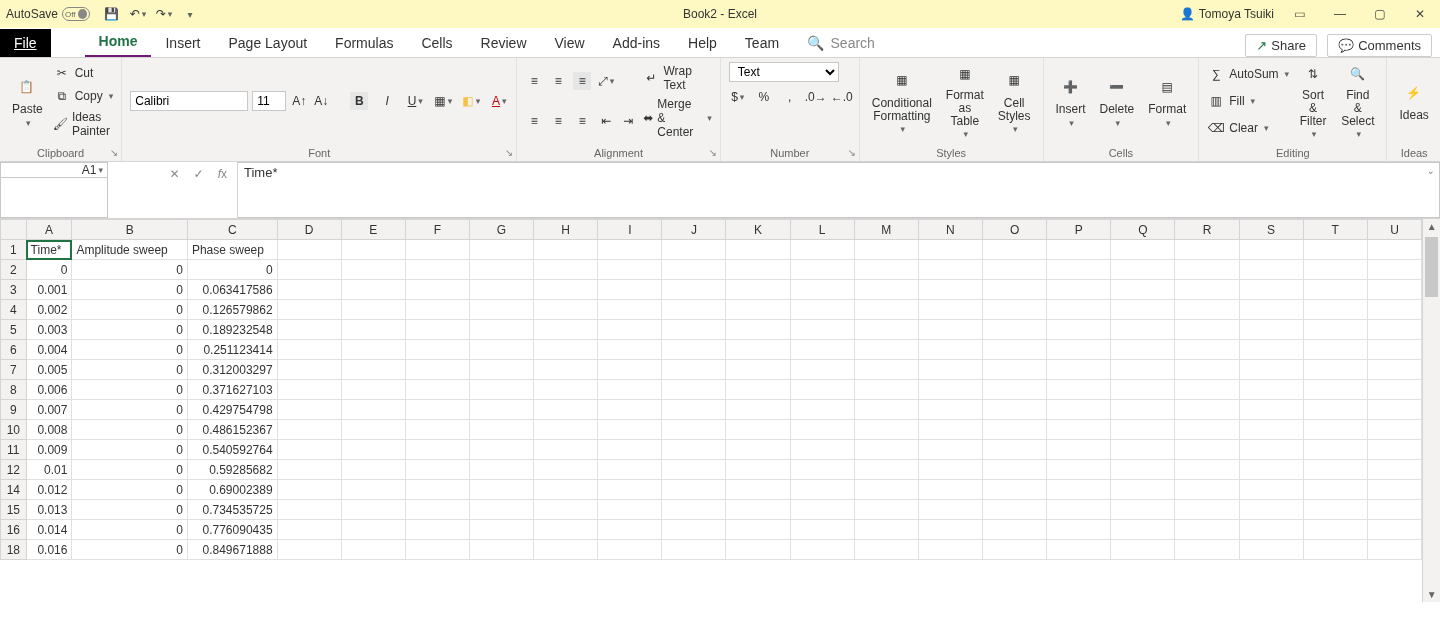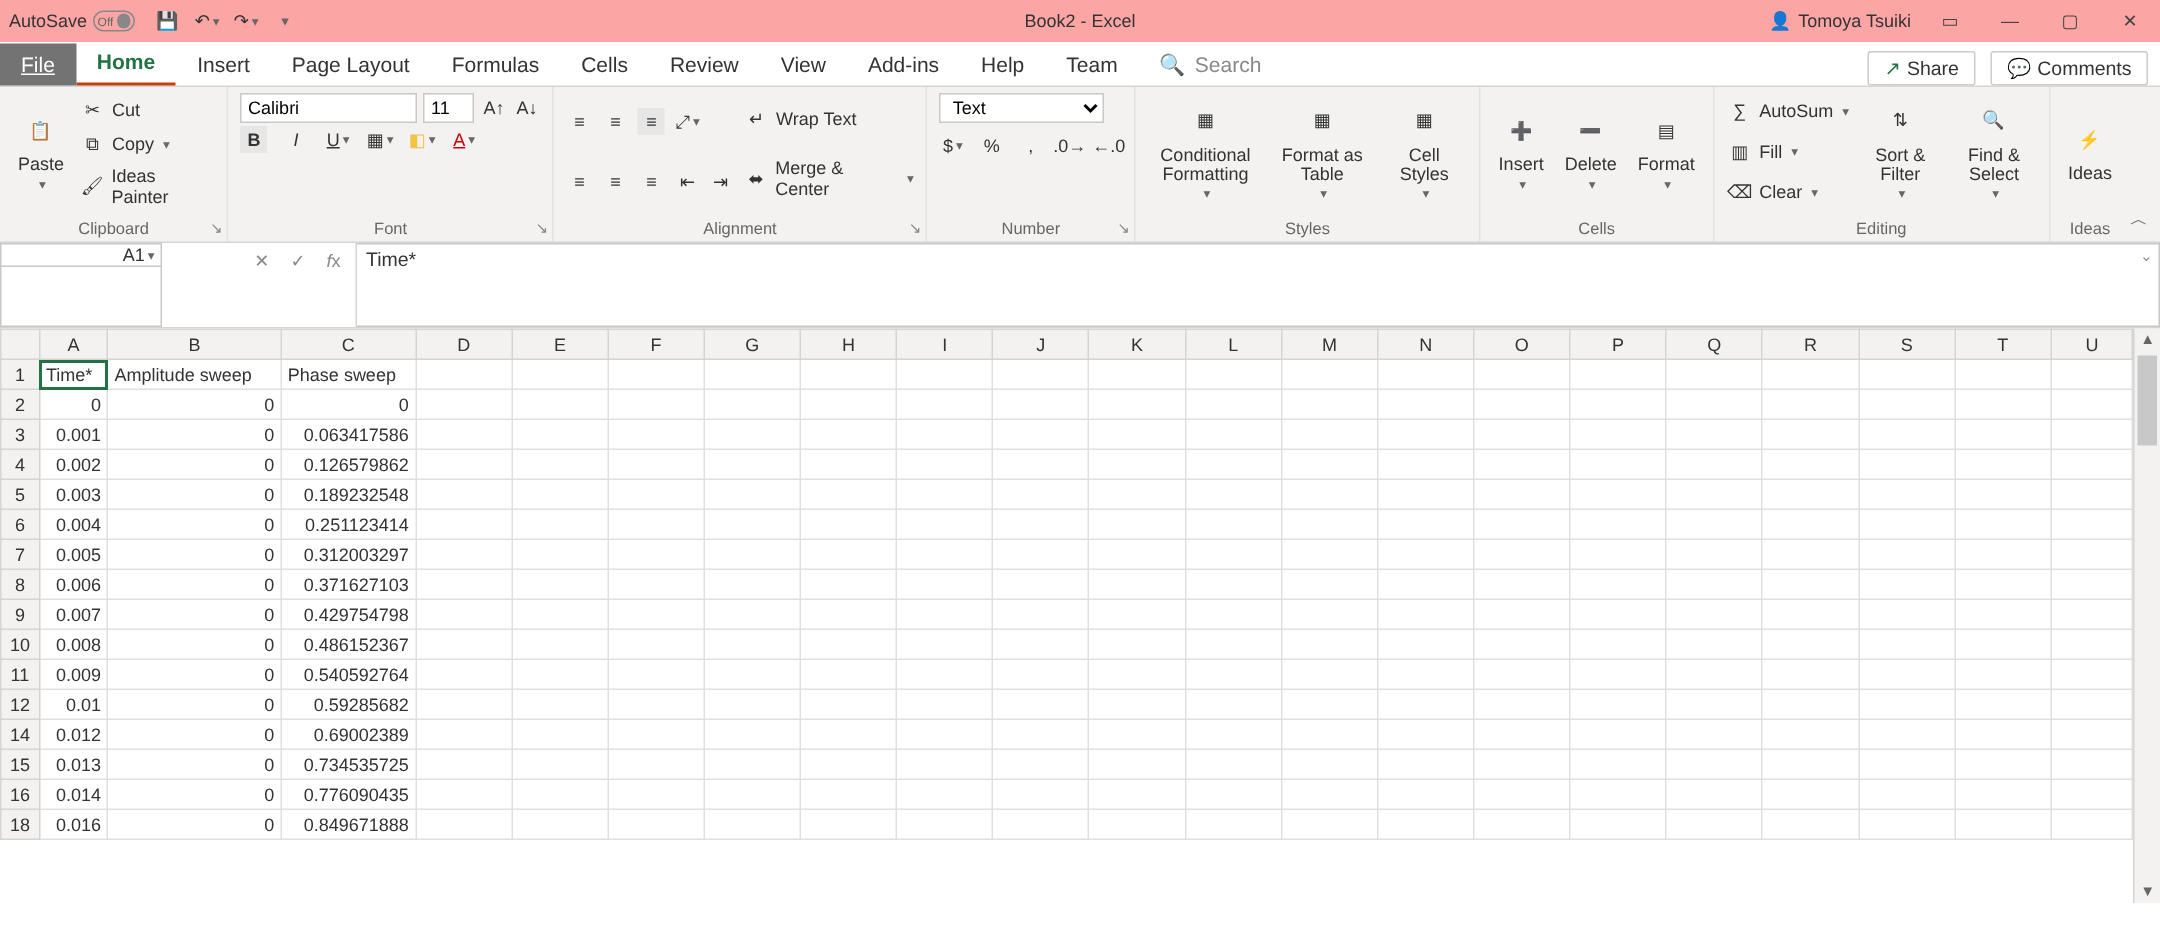--- a/index.html
+++ b/index.html
@@ -1,33 +1,33 @@
 <!DOCTYPE html>
 <html><head>
 <meta charset="utf-8">
 <style>
   * { box-sizing: border-box; margin: 0; padding: 0; font-family: "Segoe UI", Arial, sans-serif; }
   body { width: 1440px; height: 625px; background: #fff; overflow: hidden; font-size: 12px; color: #333; position: relative; }
 
   
-  .titlebar { height: 28px; background: #fca5a5; display: flex; align-items: center; padding: 0 6px; font-size: 12px; }
+  .titlebar { height: 28px; background: #fef9c3; display: flex; align-items: center; padding: 0 6px; font-size: 12px; }
   .autosave { display: flex; align-items: center; gap: 4px; }
   .switch { width: 28px; height: 14px; border: 1px solid #888; border-radius: 7px; display: flex; align-items: center; justify-content: flex-end; padding: 0 2px; font-size: 8px; color: #666; }
   .switch::after{ content:""; width:10px; height:10px; border-radius:50%; background:#888; margin-left:2px;}
   .qat { display: flex; align-items: center; gap: 10px; margin-left: 14px; }
   .qat-ico { width:16px; height:16px; display:flex; align-items:center; justify-content:center; }
   .doc-title { position:absolute; left:50%; transform:translateX(-50%); }
   .title-right { margin-left:auto; display:flex; align-items:center; gap:12px; }
   .winbtn { width:28px; height:20px; display:flex; align-items:center; justify-content:center; color:#444; }
 
   
   .tabs { height: 30px; display:flex; align-items:flex-end; padding-left:0; border-bottom:1px solid #d4d4d4; }
   .tab { padding: 6px 14px; font-size: 14px; color:#333; cursor:pointer; }
-  .tab.file { background:#737373; color:#fff;text-decoration:underline; }
-  .tab.active { border-bottom:2px solid #c2410c; color:#217346; font-weight:600; }
+  .tab.file { background:#000000; color:#fff;text-decoration:underline; }
+  .tab.active { border-bottom:2px solid #701a75; color:#217346; font-weight:600;margin-left:34px; }
   .search-tab { display:flex; align-items:center; gap:6px; color:#888; }
   .share-area { margin-left:auto; display:flex; gap:10px; padding-right:8px; align-items:center; }
   .share-btn { border:1px solid #ccc; padding:3px 10px; border-radius:2px; display:flex; align-items:center; gap:4px; font-size:13px; color:#333; }
 
   
   .ribbon { height:104px; background:#f3f2f1; display:flex; border-bottom:1px solid #d4d4d4; }
   .group { border-right:1px solid #e1e1e1; padding:4px 8px 2px 8px; display:flex; flex-direction:column; justify-content:space-between; position:relative; }
   .group-label { text-align:center; font-size:11px; color:#666; padding-top:2px; }
   .group-body { display:flex; gap:6px; height:78px; }
   .vstack { display:flex; flex-direction:column; justify-content:space-around; gap:2px; }
@@ -139,21 +139,21 @@
             <span class="ico">🖌</span>
             <span>Ideas Painter</span>
           </div>
       </div>
     </div>
     <div class="group-label">Clipboard</div>
     <span class="launcher">↘</span>
   </div>
 
   <div class="group">
-    <div class="group-body" style="flex-direction:column;gap:2px;">
+    <div class="group-body" style="gap:20px;">
       <div class="btn-row">
         <input class="small-input" style="width: 118px;" value="Calibri">
         <input class="small-input" style="width: 34px;" value="11">
         <span class="ico">A↑</span>
         <span class="ico">A↓</span>
       </div>
       <div class="btn-row" style="gap:10px;">
         <span class="ico" style="background:#e6e6e6;padding:2px 4px;">
             <b>B</b>
           </span>

